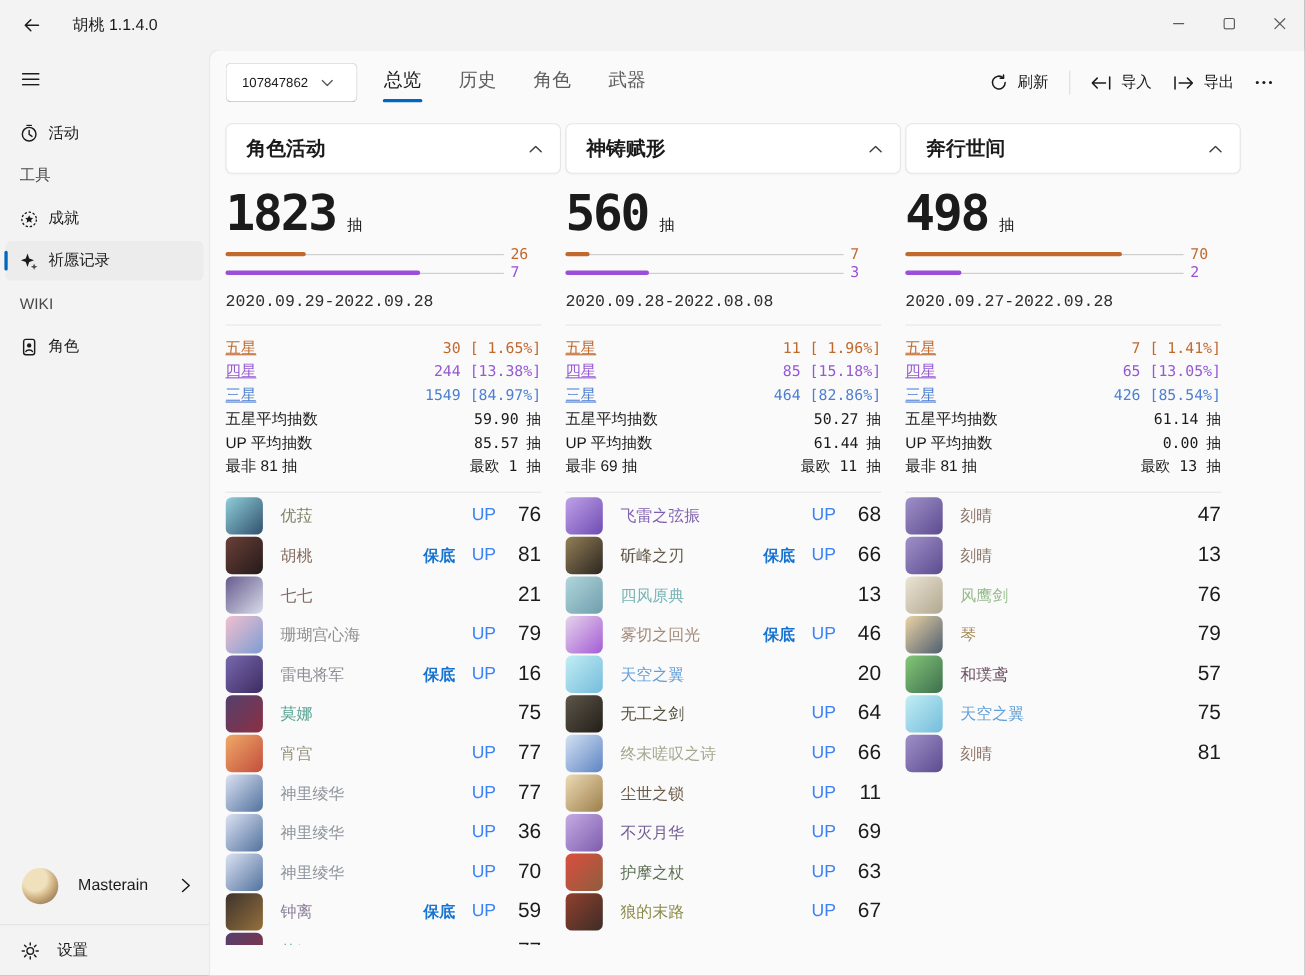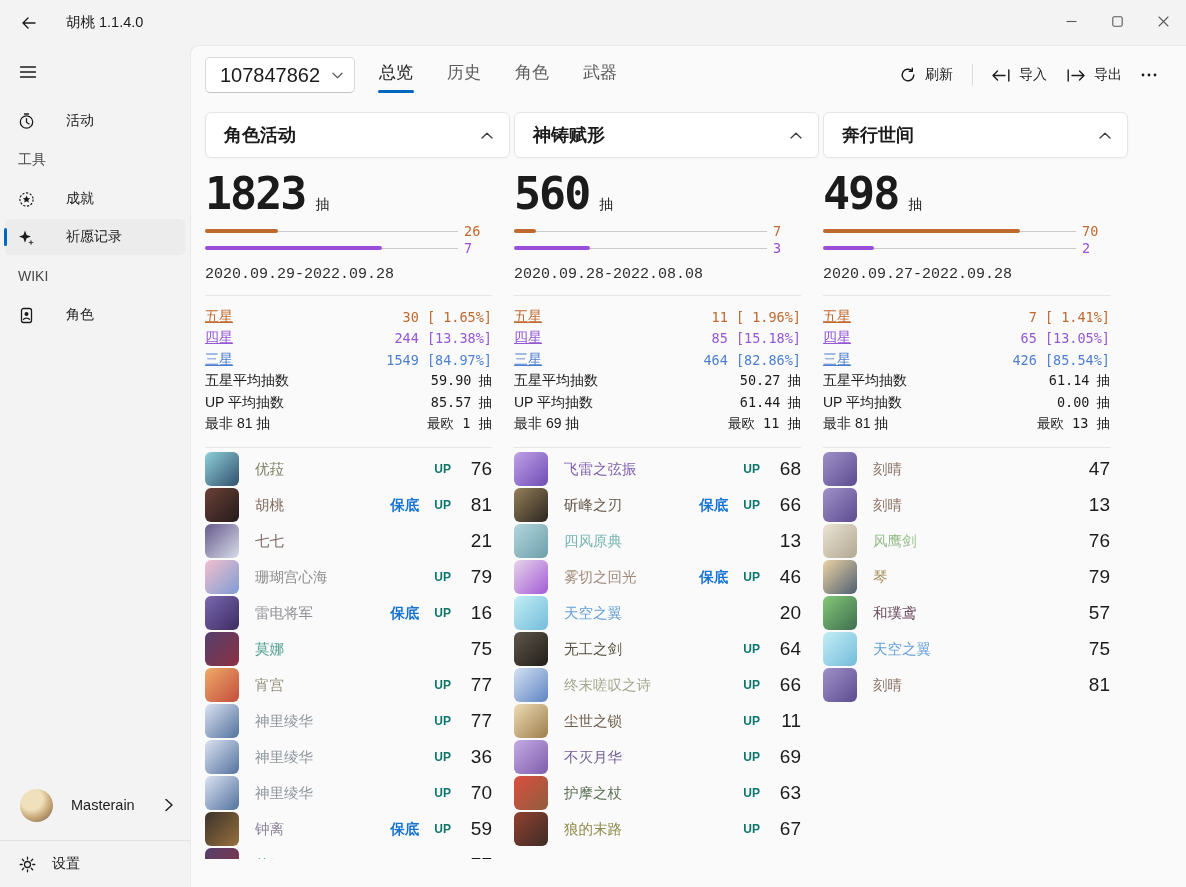--- a/index.html
+++ b/index.html
@@ -11,37 +11,37 @@
   .titlebar { height:45px; display:flex; align-items:center; padding-left:12px; }
   .back-btn { width:34px; height:32px; display:flex; align-items:center; justify-content:center; border-radius:5px; }
   .app-title { margin-left:20px; font-size:14.5px; color:#1b1b1b; }
   .win-controls { position:absolute; top:0; right:0; display:flex; }
   .win-btn { width:46px; height:42px; display:flex; align-items:center; justify-content:center; }
 
   
   .sidebar { position:absolute; left:0; top:45px; bottom:0; width:190px; display:flex; flex-direction:column; }
   .hamburger-btn { width:38px; height:34px; margin:10px 0 6px 9px; display:flex; align-items:center; justify-content:center; border-radius:5px; }
   .nav { margin-top:6px; }
-  .nav-item { position:relative; height:36px; margin:2px 5px; border-radius:5px; display:flex; align-items:center; padding-left:13px; gap:31px; font-size:14px; }
+  .nav-item { position:relative; height:36px; margin:2px 5px; border-radius:5px; display:flex; align-items:center; padding-left:13px; gap:9px; font-size:14px; }
   .nav-item.selected { background:#ececec; }
   .nav-item.selected::before { content:''; position:absolute; left:-1px; top:9px; width:3px; height:18px; border-radius:2px; background:#0067c0; }
   .nav-section { height:38px; display:flex; align-items:center; padding-left:18px; font-size:14px; color:#484848; }
   .nav-icon { width:17px; height:17px; flex:none; display:flex; }
   .sidebar-bottom { margin-top:auto; }
   .user-row { height:70px; display:flex; align-items:center; padding:0 16px 0 20px; gap:18px; }
   .user-avatar { width:33px; height:33px; border-radius:50%; background:radial-gradient(circle at 35% 30%, #f0e0bc 0 35%, #c8a878 60%, #6e5a46 100%); flex:none; }
   .user-name { font-size:14.5px; }
   .user-chevron { margin-left:auto; display:flex; }
   .sidebar-divider { border:0; border-top:1px solid #e3e3e3; }
   .settings-row { height:46px; display:flex; align-items:center; padding-left:19px; gap:16px; font-size:14px; }
 
   
   .main { position:absolute; left:190px; top:45px; right:0; bottom:0; background:#fafafa; border-top-left-radius:8px; box-shadow:inset 1px 1px 0 #e9e9e9; }
   .toolbar { display:flex; align-items:center; height:54px; padding:6px 20px 0 15px; }
-  .uid-select { height:36px; min-width:120px; background:#fff; border:1px solid #d9d9d9; border-bottom-color:#c2c2c2; border-radius:5px; display:flex; align-items:center; padding:0 11px 0 14px; gap:12px; font-size:20px; }
+  .uid-select { height:36px; min-width:120px; background:#fff; border:1px solid #d9d9d9; border-bottom-color:#c2c2c2; border-radius:5px; display:flex; align-items:center; padding:0 11px 0 14px; gap:12px; font-size:12px; }
   .tabs { display:flex; margin-left:22px; gap:30px; align-self:stretch; align-items:center; }
   .tab { position:relative; font-size:17px; color:#5d5d5d; padding:8px 2px 14px; }
   .tab.active { color:#191919; }
   .tab.active::after { content:''; position:absolute; left:1px; right:1px; bottom:5px; height:3px; border-radius:2px; background:#0067c0; }
   .toolbar-actions { margin-left:auto; display:flex; align-items:center; }
   .action-btn { display:flex; align-items:center; gap:9px; padding:7px 10px; border-radius:5px; font-size:14px; }
   .v-divider { width:1px; height:22px; background:#dcdcdc; margin:0 9px; }
   .more-btn { padding:7px 9px; border-radius:5px; display:flex; }
 
   
@@ -68,21 +68,21 @@
   .tone-star5 .stat-label, .tone-star5 .stat-value { color:#c0692f; }
   .tone-star4 .stat-label, .tone-star4 .stat-value { color:#9558d4; }
   .tone-star3 .stat-label, .tone-star3 .stat-value { color:#4d7fd0; }
   .tone-star5 .stat-label, .tone-star4 .stat-label, .tone-star3 .stat-label { text-decoration:underline; }
   .pulls { height:411px; overflow:hidden; padding-top:3px; }
   .pull-row { display:flex; align-items:center; height:36px; }
   .item-avatar { width:34px; height:34px; border-radius:6px; flex:none; }
   .item-name { margin-left:16px; font-size:14.5px; }
   .row-spacer { flex:1; }
   .badge-guarantee { color:#1673d1; font-weight:600; font-size:14.5px; margin-right:15px; }
-  .badge-up { color:#0f766e; font-weight:700; font-size:12px; margin-right:14px; }
+  .badge-up { color:#3b82f6; font-weight:400; font-size:16px; margin-right:14px; }
   .item-value { width:27px; text-align:right; font-size:19px; color:#1b1b1b; }
 
   svg { display:block; }
 </style>
 </head>
 <body>
 
 <div class="window">
 
   <div class="titlebar">

